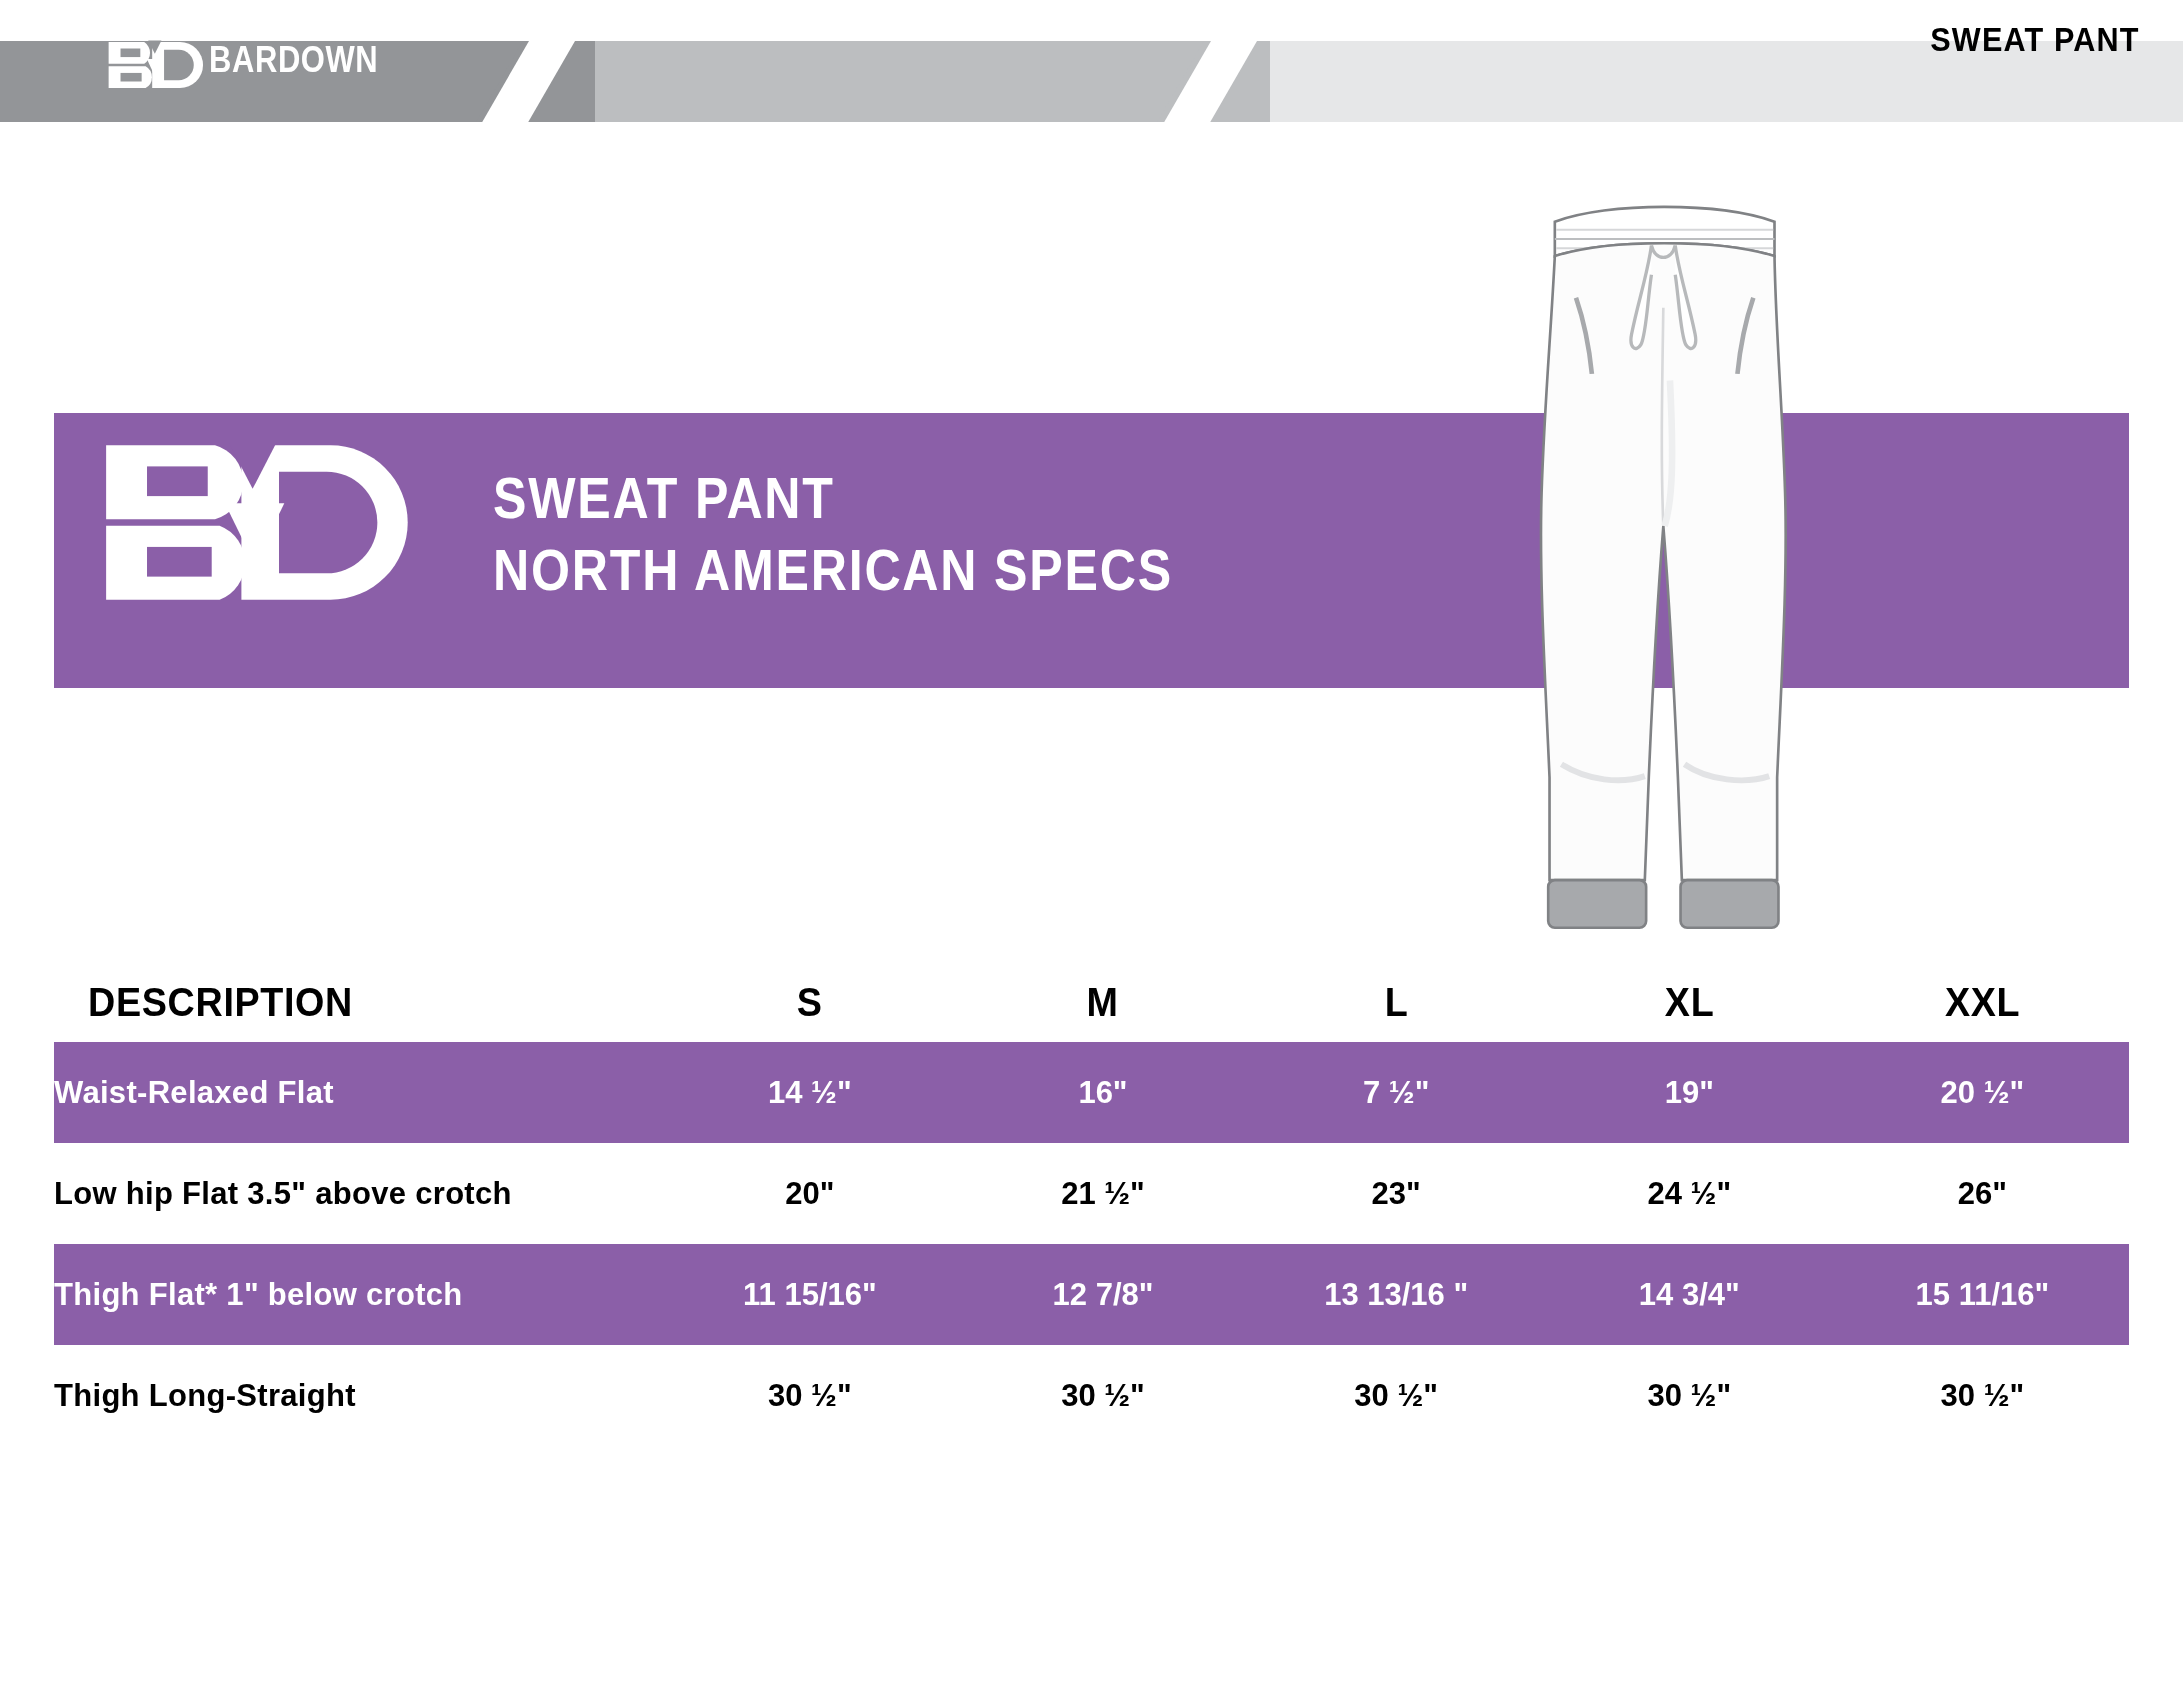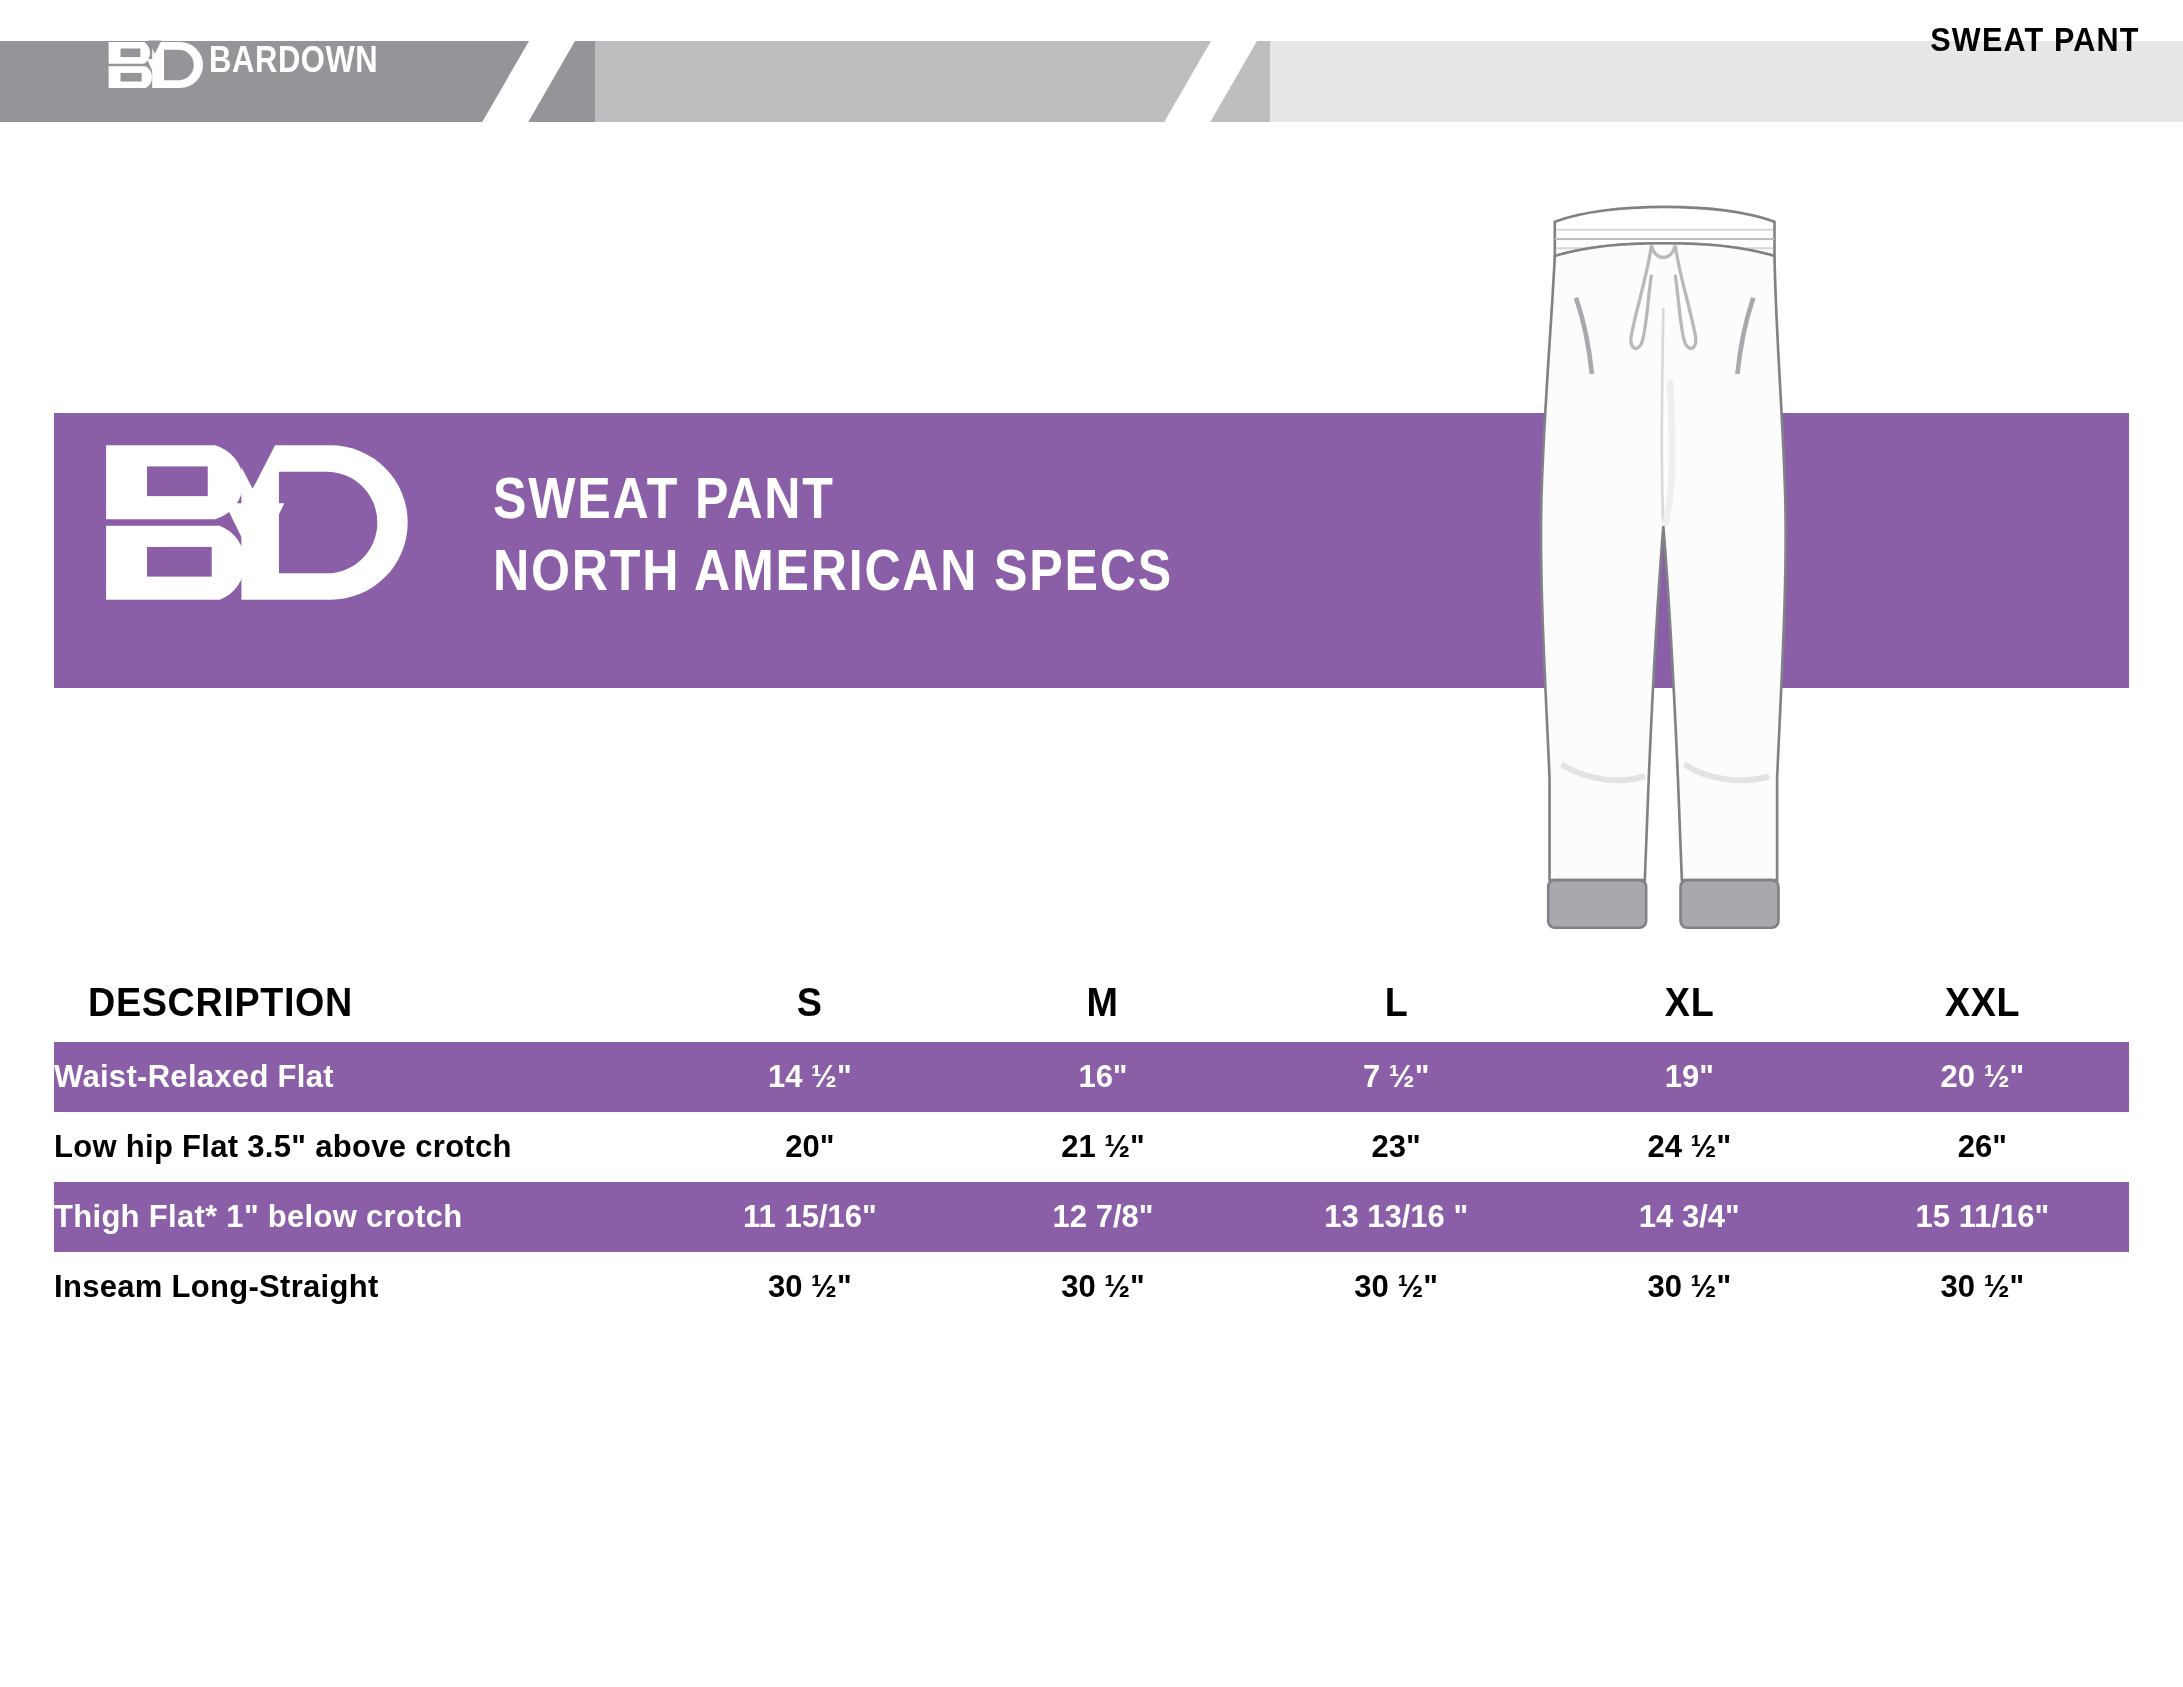--- a/index.html
+++ b/index.html
@@ -174,21 +174,21 @@
     padding: 0 0 16px 0;
     text-align: center;
     letter-spacing: 0.7px;
     transform: scaleX(0.92);
   }
   .spec-table thead th.desc-head {
     text-align: left;
     padding-left: 10.6px;
   }
 
-  .spec-table tbody tr { height: 70px; }
+  .spec-table tbody tr { height: 101px; }
   .spec-table tbody tr.alt { background: #8b5fa8; color: #ffffff; }
   .spec-table tbody tr.plain { background: #ffffff; color: #000000; }
 
   .spec-table td {
     padding: 0;
     vertical-align: middle;
   }
   .cell-desc {
     font-size: 31px;
     font-weight: bold;
@@ -324,21 +324,21 @@
     </tr>
     <tr class="alt">
       <td class="cell-desc">Thigh Flat*  1" below crotch</td>
       <td class="cell-val">11 15/16"</td>
       <td class="cell-val">12 7/8"</td>
       <td class="cell-val">13 13/16 "</td>
       <td class="cell-val">14 3/4"</td>
       <td class="cell-val">15 11/16"</td>
     </tr>
     <tr class="plain">
-      <td class="cell-desc">Inseam Long-Straight</td>
+      <td class="cell-desc">Thigh Long-Straight</td>
       <td class="cell-val">30 ½"</td>
       <td class="cell-val">30 ½"</td>
       <td class="cell-val">30 ½"</td>
       <td class="cell-val">30 ½"</td>
       <td class="cell-val">30 ½"</td>
     </tr>
   </tbody>
 </table>
 
 

